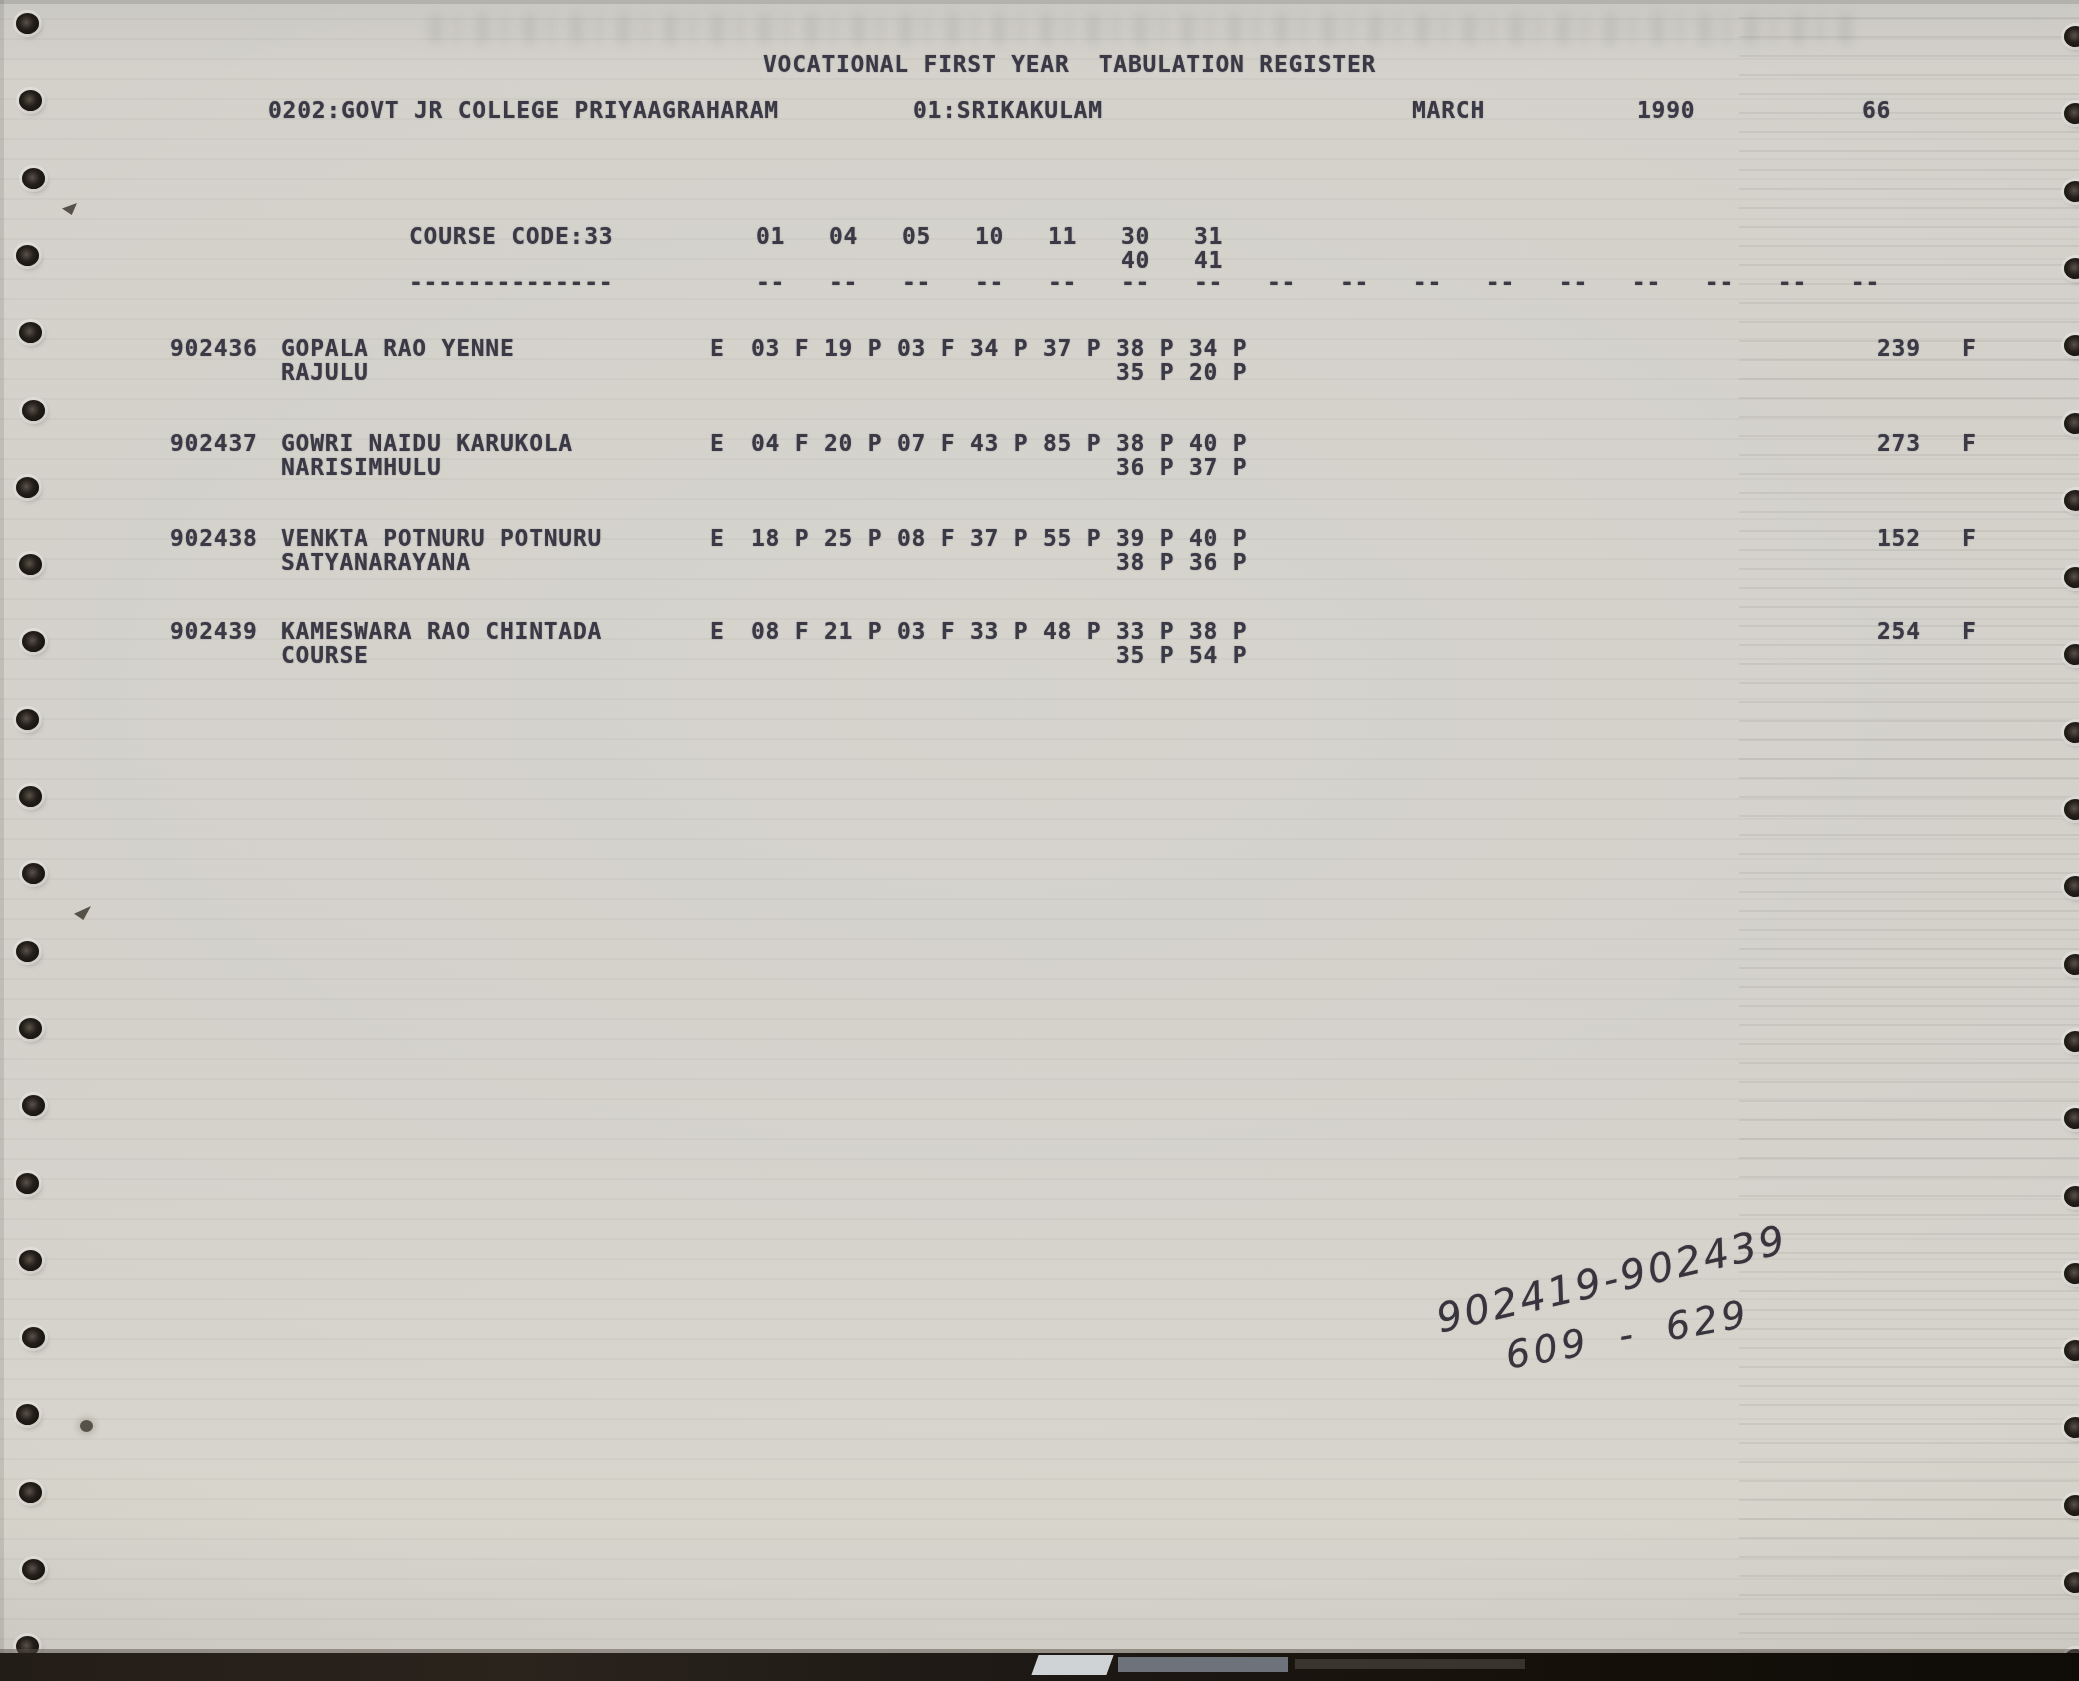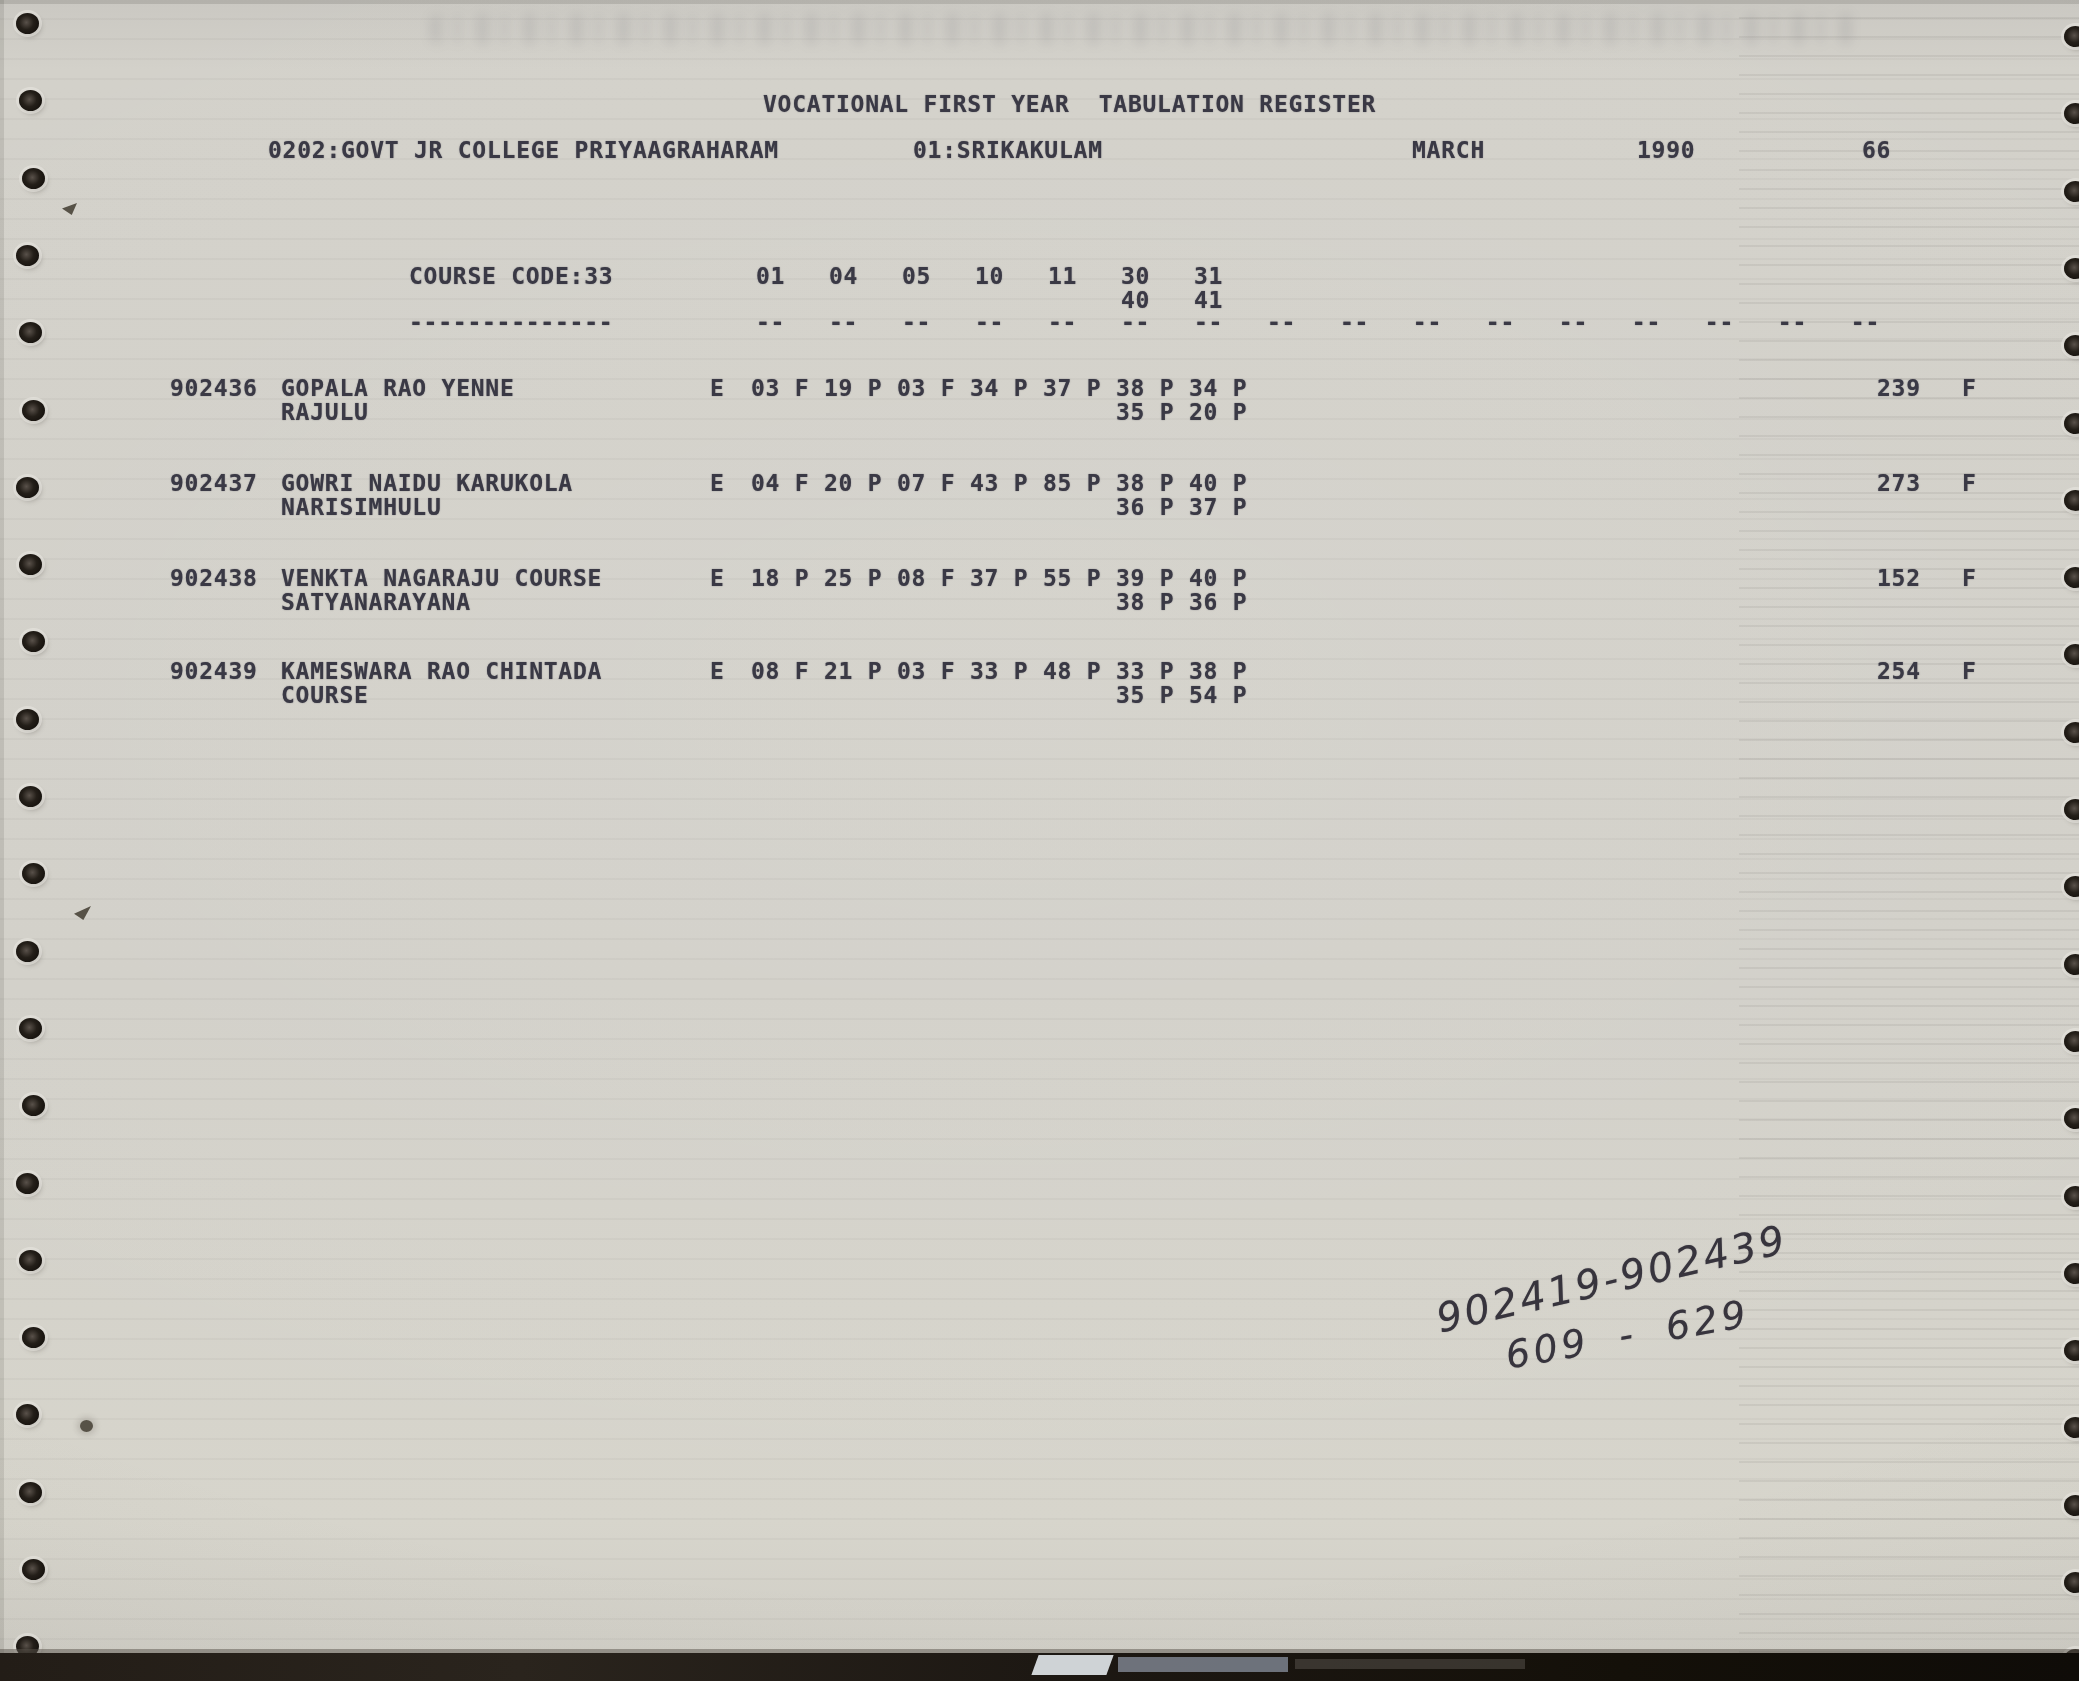--- a/index.html
+++ b/index.html
@@ -19,21 +19,21 @@
     background:repeating-linear-gradient(180deg, rgba(0,0,0,0) 0 17px, rgba(96,92,88,0.10) 17px 19px);}
   .ghost{position:absolute;left:430px;top:14px;width:1430px;height:30px;border-radius:8px;
     background:repeating-linear-gradient(90deg, rgba(75,73,84,0.35) 0 11px, rgba(75,73,84,0) 11px 24px,
       rgba(75,73,84,0.25) 24px 31px, rgba(75,73,84,0) 31px 47px);
     filter:blur(6px);opacity:0.35;}
   .print{
     position:absolute;
     font-family:"DejaVu Sans Mono",monospace;
     font-size:23px;line-height:24px;font-weight:bold;
     letter-spacing:0.75px;white-space:pre;
-    color:#3a3945;text-shadow:0 0 1.2px rgba(58,57,69,0.65);margin-top:40px;
+    color:#3a3945;text-shadow:0 0 1.2px rgba(58,57,69,0.65);
   }
   .hole{position:absolute;width:23px;height:21px;border-radius:50%;
     background:radial-gradient(circle at 45% 45%, #59514a 0%, #241f19 42%, #15110d 78%);
     box-shadow:0 0 0 3px rgba(234,232,225,0.55), 2px 3px 5px rgba(110,106,100,0.45);}
   .smudge{position:absolute;background:#4a4439;filter:blur(0.6px);opacity:0.9;}
   .smudge-halo{box-shadow:0 0 6px 3px rgba(90,85,75,0.25);}
   .hand{
     position:absolute;
     font-family:"DejaVu Sans",sans-serif;font-style:italic;
     color:#37343d;text-shadow:0 0 1px rgba(55,52,61,0.5);
@@ -90,21 +90,21 @@
       <span class="print" style="left:281px;top:455px">NARISIMHULU</span>
       <span class="print" style="left:710px;top:431px">E</span>
       <span class="print" style="left:751px;top:431px">04 F 20 P 07 F 43 P 85 P 38 P 40 P</span>
       <span class="print" style="left:1116px;top:455px">36 P 37 P</span>
       <span class="print" style="left:1877px;top:431px">273</span>
       <span class="print" style="left:1962px;top:431px">F</span>
     </div>
 
     <div class="grp">
       <span class="print" style="left:170px;top:526px">902438</span>
-      <span class="print" style="left:281px;top:526px">VENKTA NAGARAJU COURSE</span>
+      <span class="print" style="left:281px;top:526px">VENKTA POTNURU POTNURU</span>
       <span class="print" style="left:281px;top:550px">SATYANARAYANA</span>
       <span class="print" style="left:710px;top:526px">E</span>
       <span class="print" style="left:751px;top:526px">18 P 25 P 08 F 37 P 55 P 39 P 40 P</span>
       <span class="print" style="left:1116px;top:550px">38 P 36 P</span>
       <span class="print" style="left:1877px;top:526px">152</span>
       <span class="print" style="left:1962px;top:526px">F</span>
     </div>
 
     <div class="grp">
       <span class="print" style="left:170px;top:619px">902439</span>

